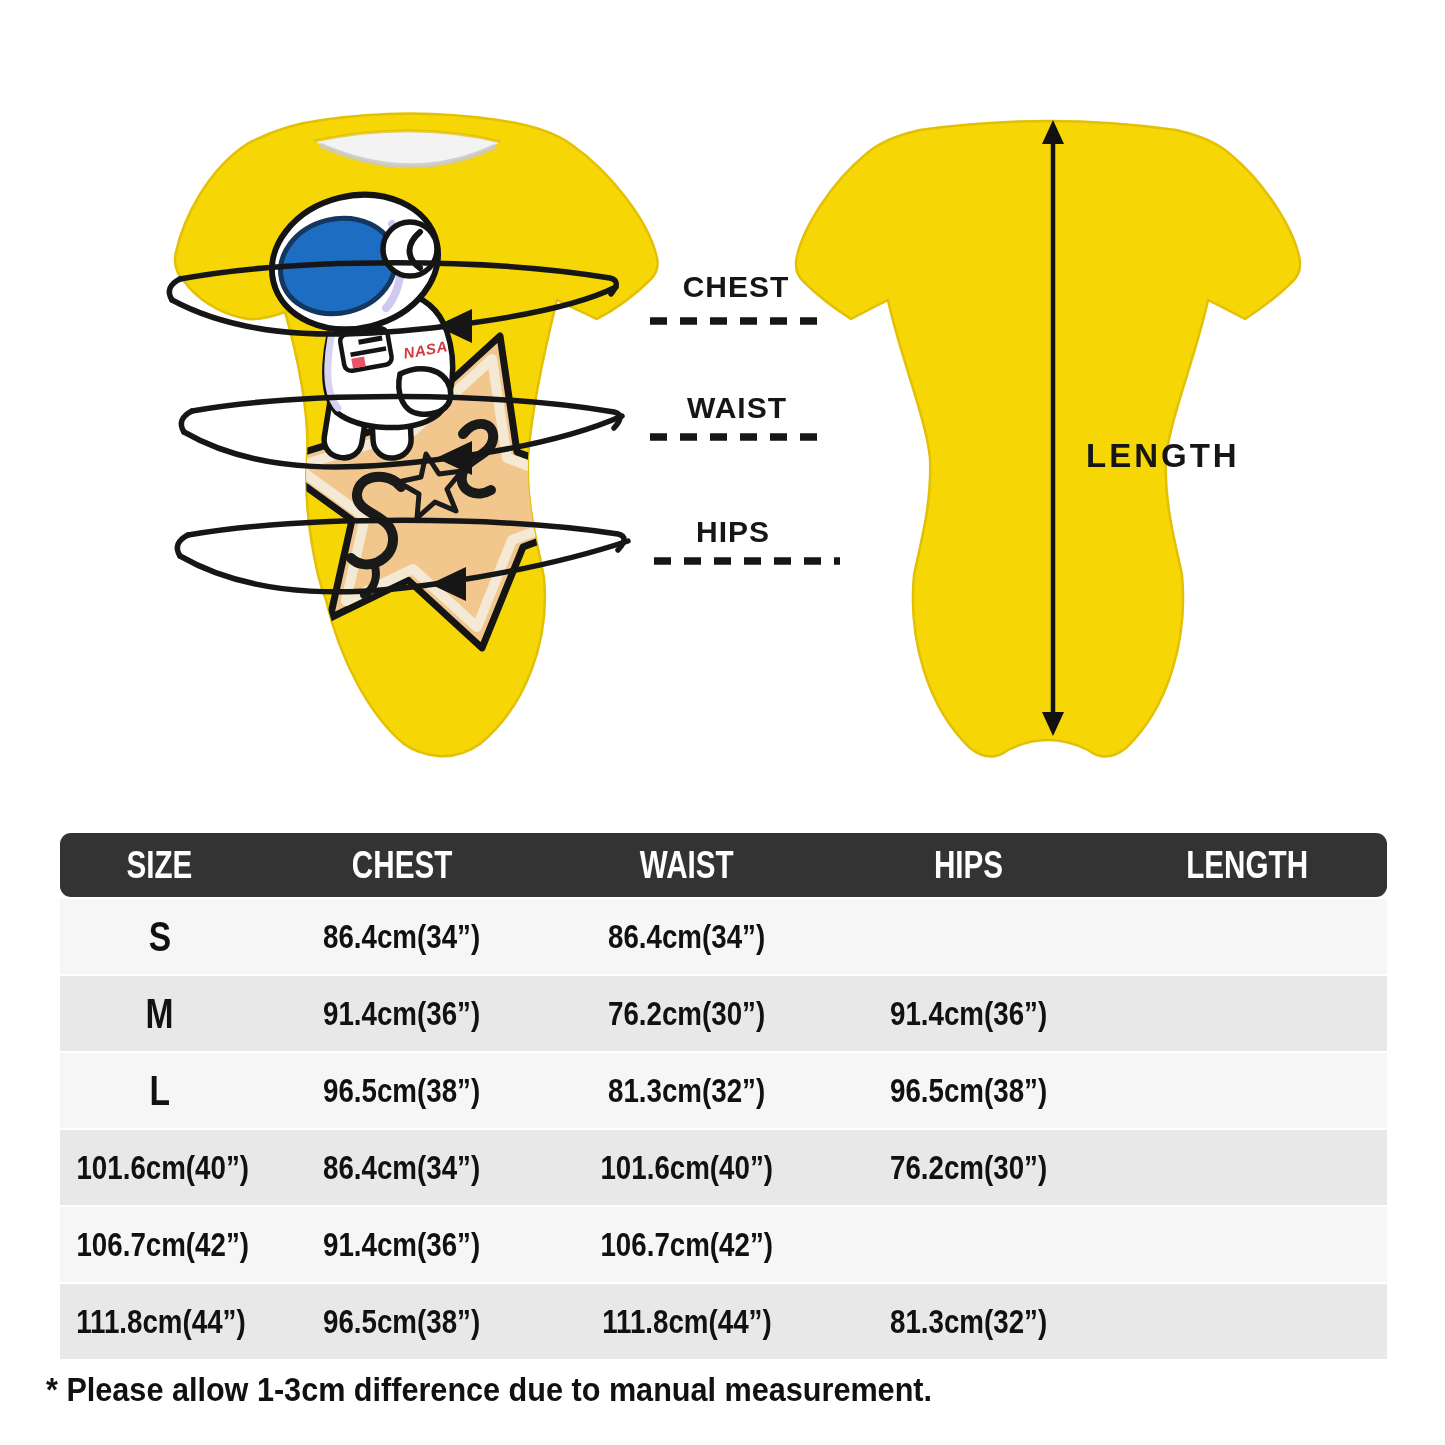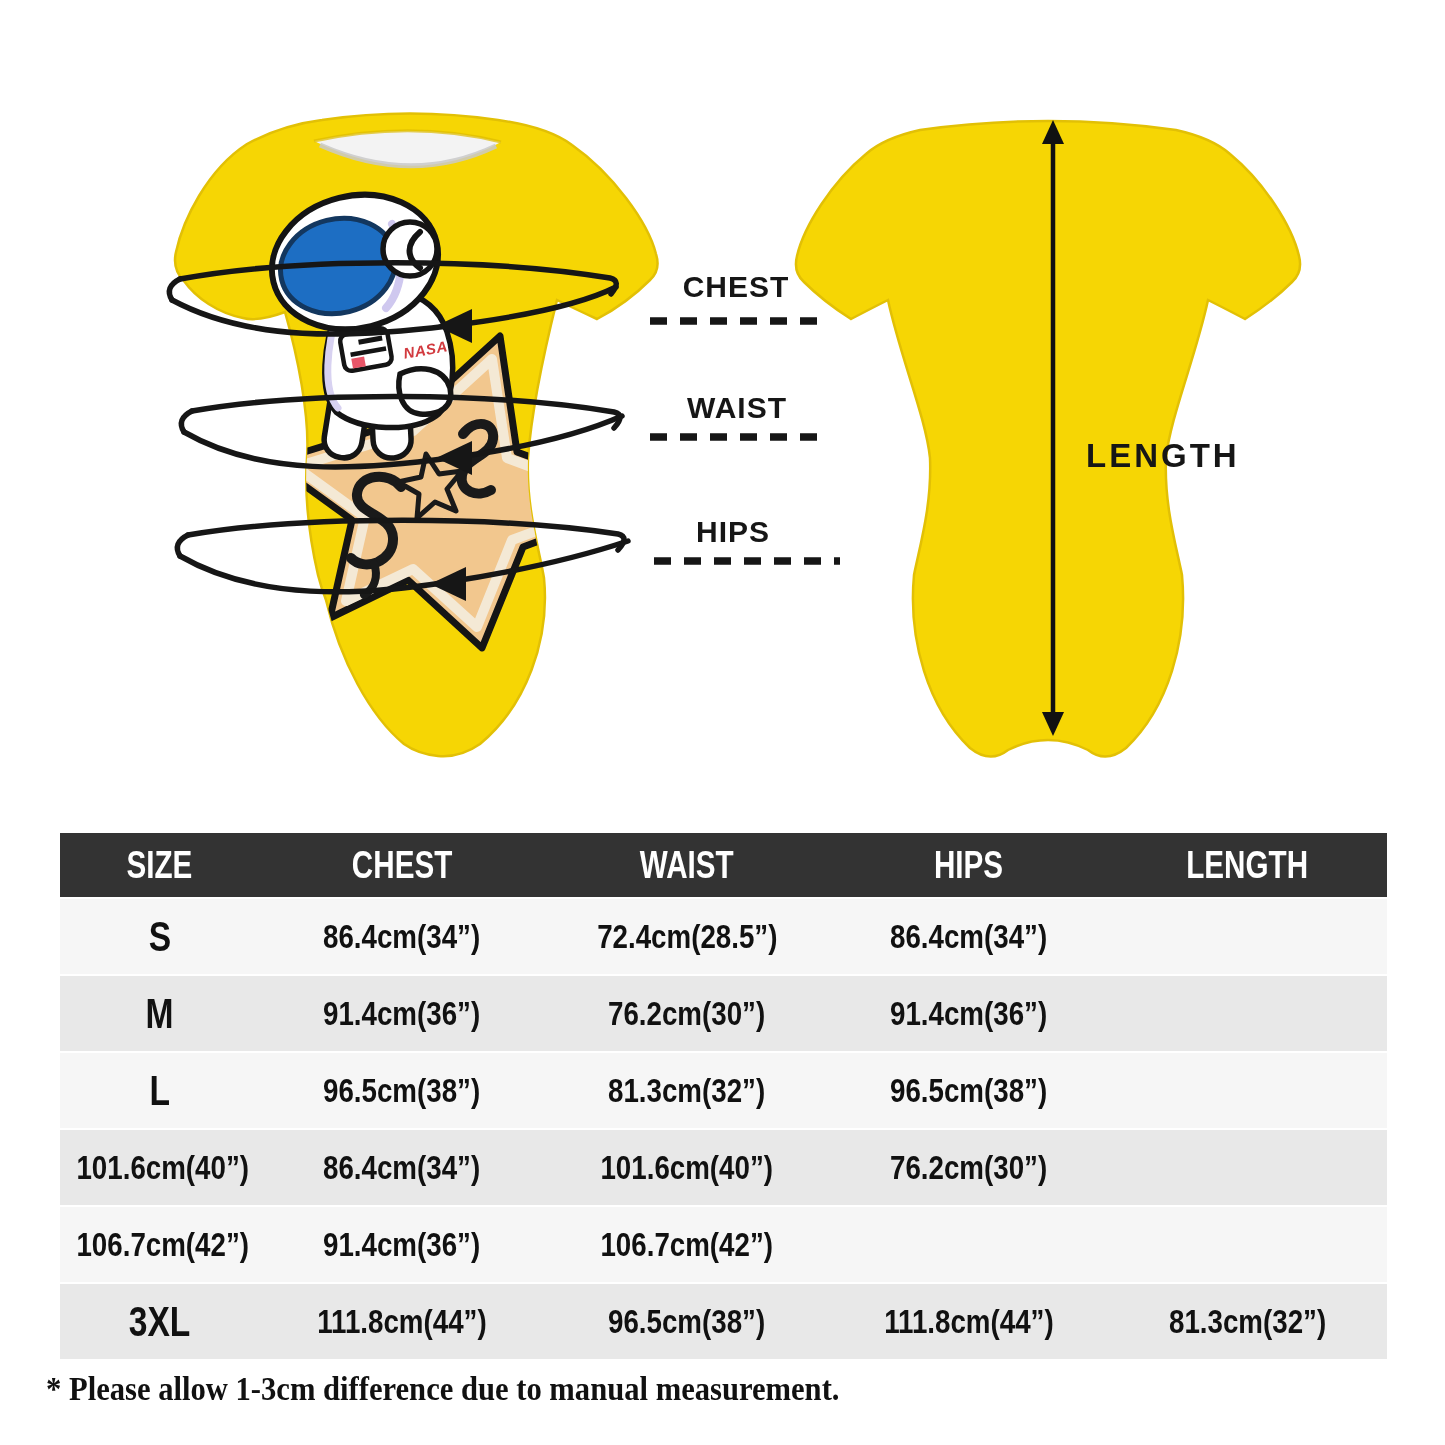--- a/index.html
+++ b/index.html
@@ -3,32 +3,32 @@
 <meta charset="utf-8">
 <style>
   html,body{margin:0;padding:0;background:#ffffff;}
   body{width:1445px;height:1445px;position:relative;font-family:"Liberation Sans",sans-serif;overflow:hidden;}
 
   .diagram-wrap{position:absolute;left:0;top:0;width:1445px;height:820px;}
   svg text{font-family:"Liberation Sans",sans-serif;}
 
   
   .size-table{position:absolute;left:60px;top:833px;width:1327px;font-weight:700;color:#111;}
-  .t-head{display:grid;grid-template-columns:15% 21.5% 21.5% 21% 21%;background:#333333;height:64px;align-items:center;}
+  .t-head{display:grid;grid-template-columns:15% 21.5% 21.5% 21% 21%;background:#333333;height:64px;align-items:center;border-radius:11px;}
   .t-head .th{text-align:center;color:#fff;}
   .t-head .th span{display:inline-block;transform:scaleX(.76);font-size:39px;letter-spacing:0px;white-space:nowrap;}
   .t-row{display:grid;grid-template-columns:15% 21.5% 21.5% 21% 21%;height:75px;align-items:center;border-top:2px solid #ffffff;}
   .t-row.light{background:#f6f6f6;}
   .t-row.dark{background:#e8e8e8;}
   .t-row .cell{text-align:center;}
   .t-row .cell span{display:inline-block;transform:scaleX(.84);font-size:33px;white-space:nowrap;}
   .t-row .cell.size span{font-size:42px;transform:scaleX(.8);}
 
   
-  .footnote{position:absolute;left:46px;top:1370px;font-weight:700;font-size:34px;color:#111;font-family:Liberation Serif, serif;}
+  .footnote{position:absolute;left:46px;top:1370px;font-weight:700;font-size:34px;color:#111;}
   .footnote span{display:inline-block;transform:scaleX(.9);transform-origin:left center;white-space:nowrap;}
 </style>
 </head>
 <body>
 
 <div class="diagram-wrap">
 <svg width="1445" height="820" viewBox="0 0 1445 820">
   <defs>
     <clipPath id="frontClip">
       <path d="M 322,120 Q 410,107 498,120 Q 548,127 572,145 C 612,173 648,222 656,254 Q 661,270 650,280 C 634,296 614,310 597,319 Q 573,308 557,300 C 543,356 531,418 528,458 C 526,508 539,548 544,578 C 550,640 526,706 480,744 Q 460,758 438,756 Q 418,754 404,744 C 370,716 340,660 326,600 Q 321,587 318,575 C 310,540 304,500 307,458 C 310,415 297,354 285,312 Q 258,322 243,318 C 218,313 196,298 184,281 Q 172,269 176,252 C 183,220 207,170 247,144 Q 282,125 322,120 Z"></path>
@@ -124,21 +124,20 @@
     <div class="th"><span>SIZE</span></div>
     <div class="th"><span>CHEST</span></div>
     <div class="th"><span>WAIST</span></div>
     <div class="th"><span>HIPS</span></div>
     <div class="th"><span>LENGTH</span></div>
   </div>
 
   <div class="t-row light">
     <div class="cell size"><span>S</span></div>
     <div class="cell"><span>86.4cm(34”)</span></div>
-    <div class="cell"><span>72.4cm(28.5”)</span></div>
     <div class="cell"><span>86.4cm(34”)</span></div>
   </div>
   <div class="t-row dark">
     <div class="cell size"><span>M</span></div>
     <div class="cell"><span>91.4cm(36”)</span></div>
     <div class="cell"><span>76.2cm(30”)</span></div>
     <div class="cell"><span>91.4cm(36”)</span></div>
   </div>
   <div class="t-row light">
     <div class="cell size"><span>L</span></div>
@@ -151,21 +150,20 @@
     <div class="cell"><span>86.4cm(34”)</span></div>
     <div class="cell"><span>101.6cm(40”)</span></div>
     <div class="cell"><span>76.2cm(30”)</span></div>
   </div>
   <div class="t-row light">
     <div class="cell"><span>106.7cm(42”)</span></div>
     <div class="cell"><span>91.4cm(36”)</span></div>
     <div class="cell"><span>106.7cm(42”)</span></div>
   </div>
   <div class="t-row dark">
-    <div class="cell size"><span>3XL</span></div>
     <div class="cell"><span>111.8cm(44”)</span></div>
     <div class="cell"><span>96.5cm(38”)</span></div>
     <div class="cell"><span>111.8cm(44”)</span></div>
     <div class="cell"><span>81.3cm(32”)</span></div>
   </div>
 </div>
 
 <div class="footnote">
   <span>* Please allow 1-3cm difference due to manual measurement.</span>
 </div>

